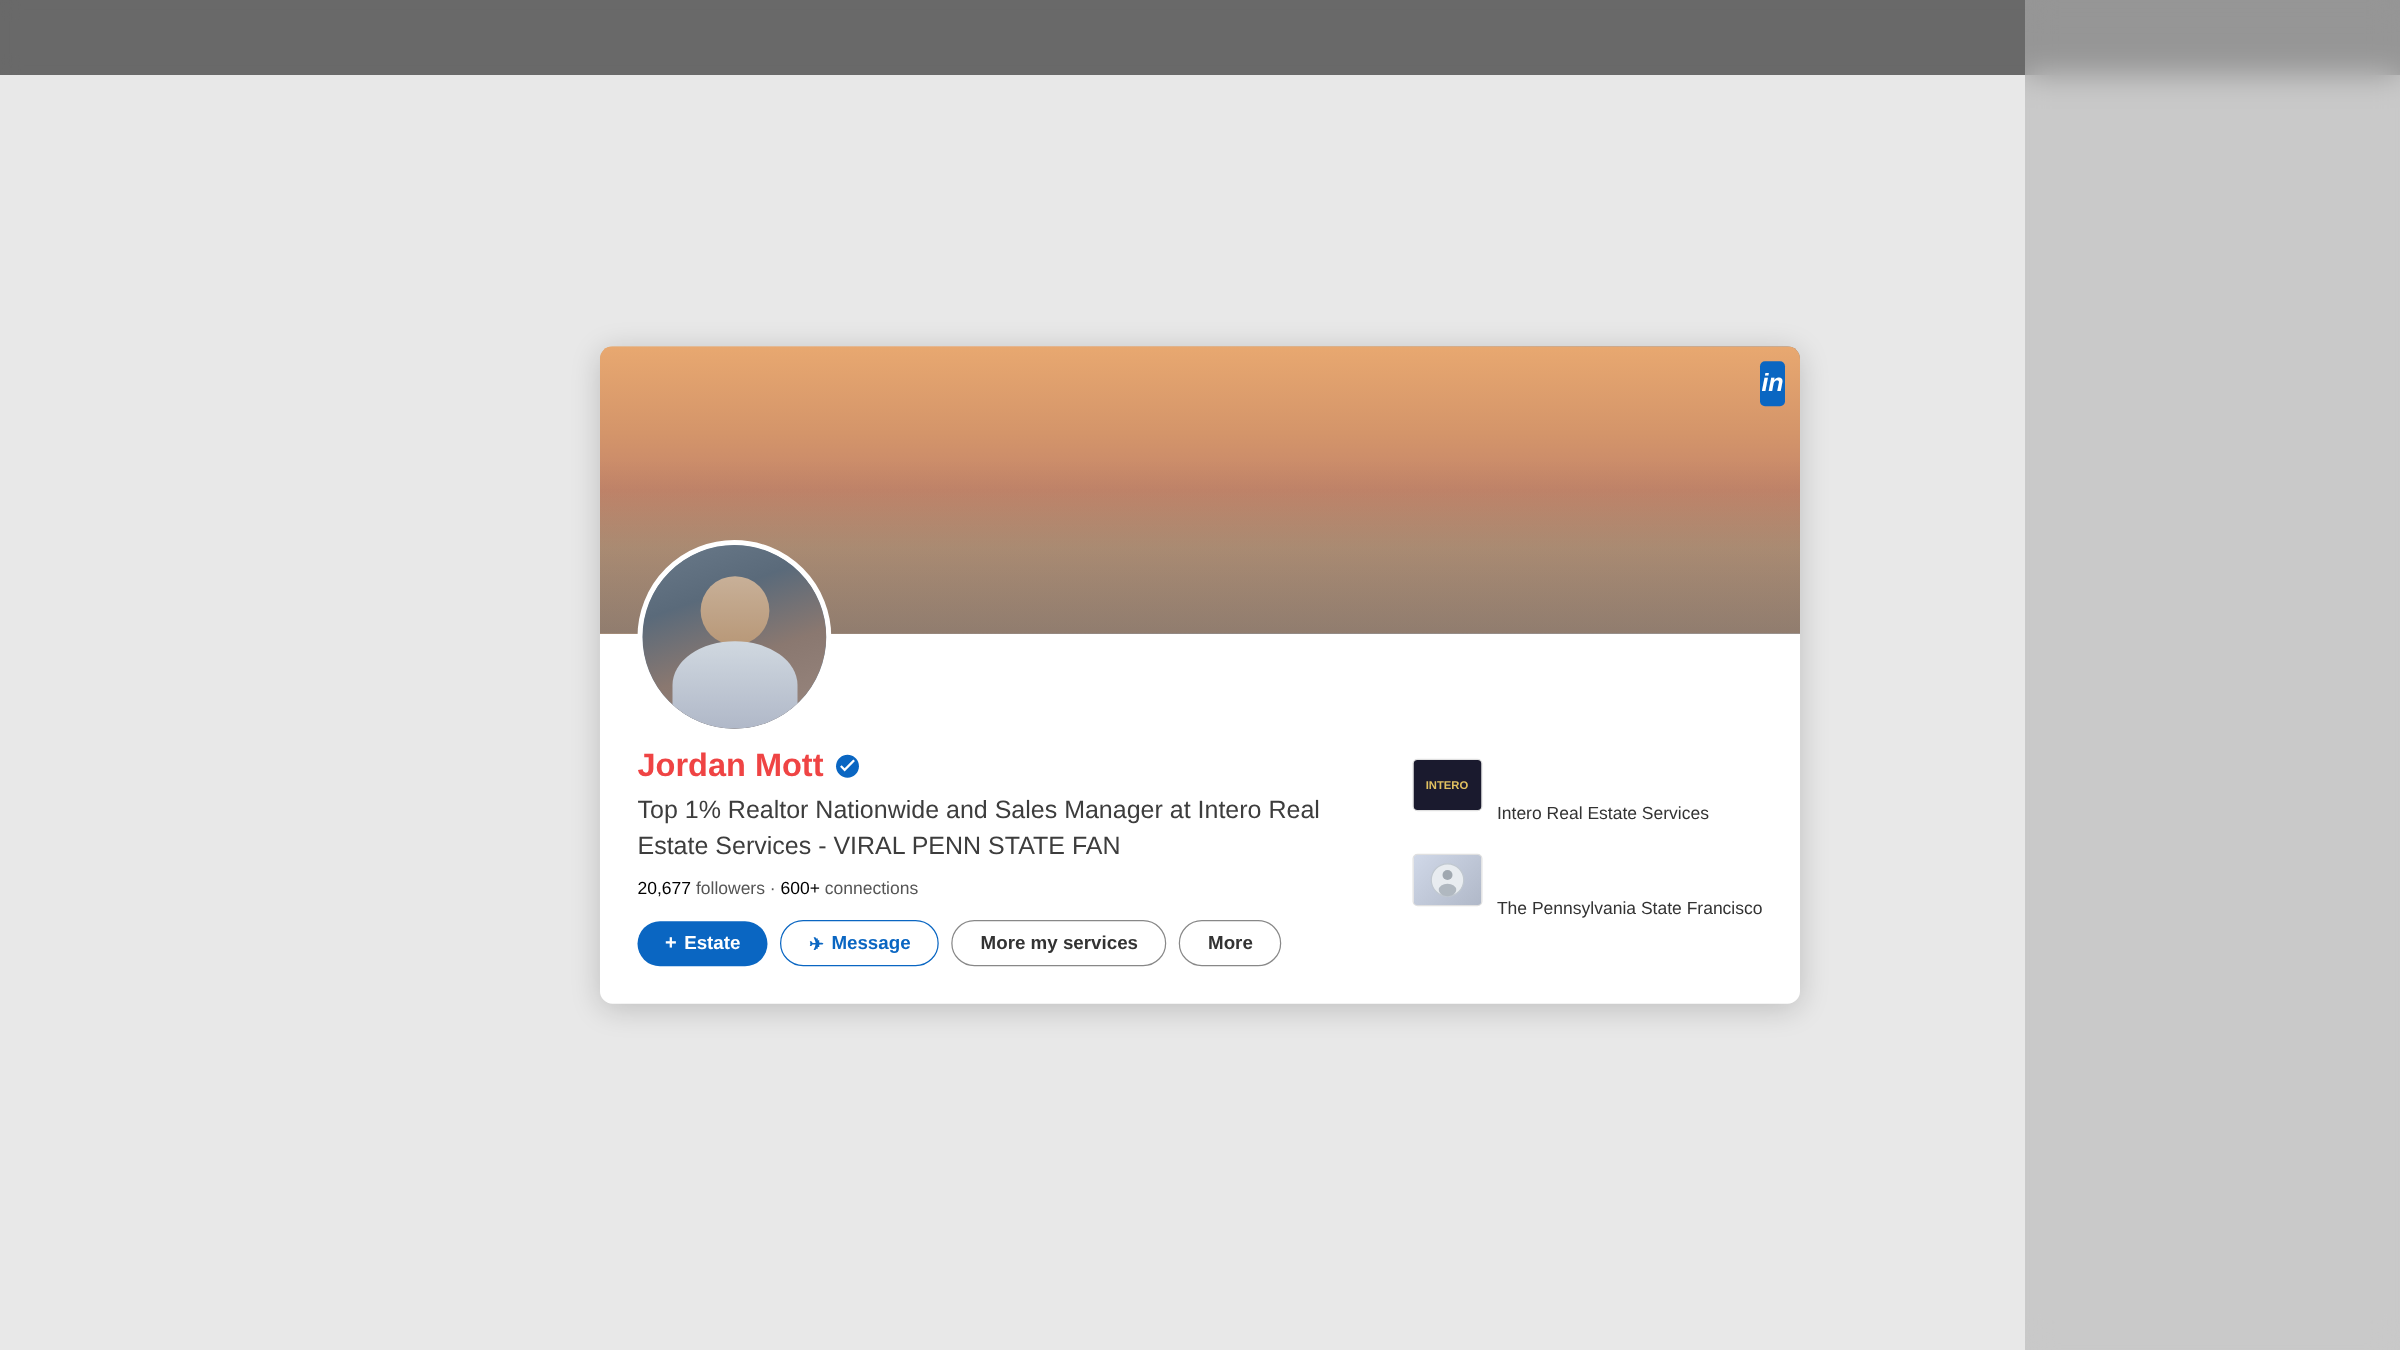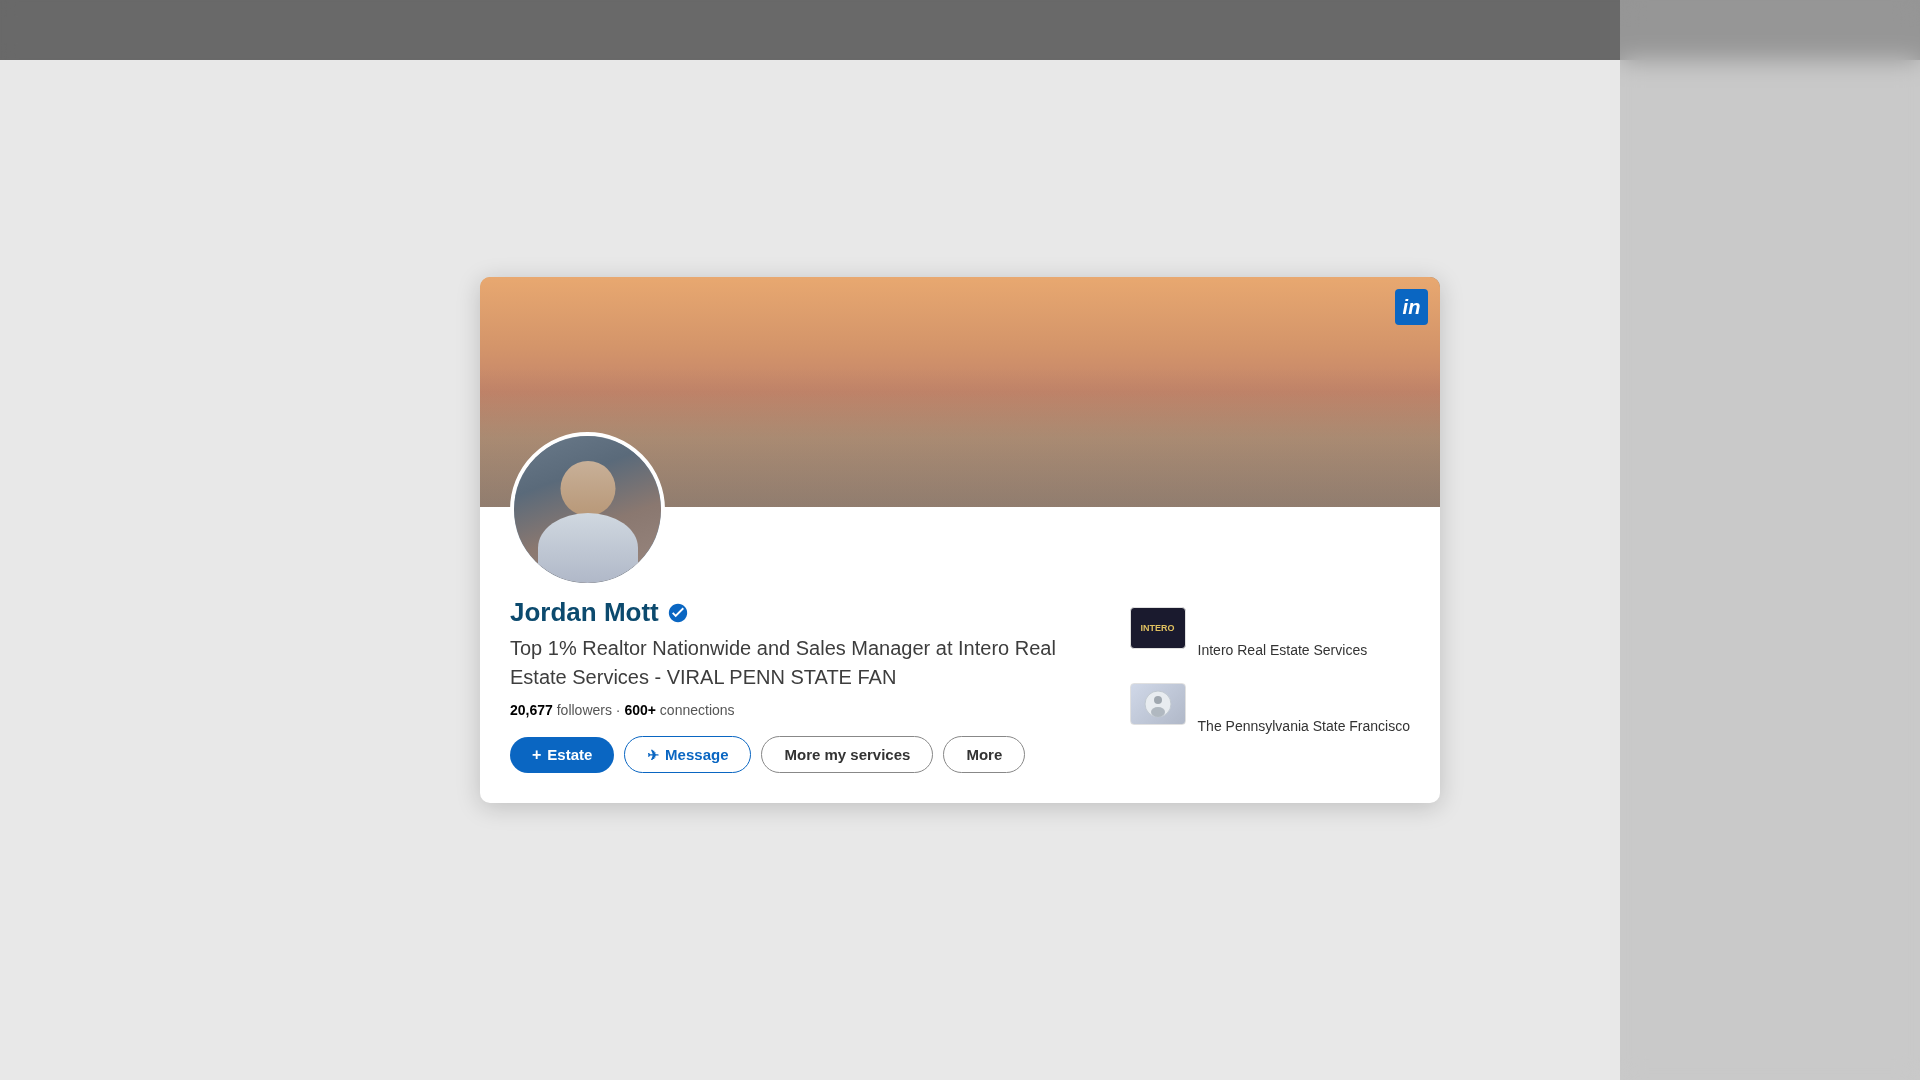--- a/index.html
+++ b/index.html
@@ -70,21 +70,21 @@
       left: 0;
       right: 0;
       height: 140px;
       background: linear-gradient(180deg, transparent 0%, rgba(90,80,70,0.3) 100%);
     }
 
     .linkedin-icon {
       position: absolute;
       top: 12px;
       right: 12px;
-      width: 33px;
+      width: 20px;
       height: 36px;
       background: #0a66c2;
       border-radius: 4px;
       display: flex;
       align-items: center;
       justify-content: center;
       color: white;
       font-weight: 900;
       font-size: 20px;
       font-style: italic;
@@ -158,21 +158,21 @@
     .name-row {
       display: flex;
       align-items: center;
       gap: 8px;
       margin-bottom: 6px;
     }
 
     .name {
       font-size: 26px;
       font-weight: 700;
-      color: #0c4a6e;
+      color: #ef4444;
     }
 
     .verified-icon {
       width: 22px;
       height: 22px;
       color: #0a66c2;
       display: inline-flex;
       align-items: center;
       justify-content: center;
     }
@@ -200,21 +200,21 @@
       cursor: pointer;
     }
 
     .stats-row {
       font-size: 14px;
       color: #555555;
       margin-bottom: 18px;
     }
 
     .stats-bold {
-      font-weight: 700;
+      font-weight: 400;
       color: #000000;
     }
 
     .actions-row {
       display: flex;
       gap: 10px;
       align-items: center;
       flex-wrap: wrap;
     }
 

